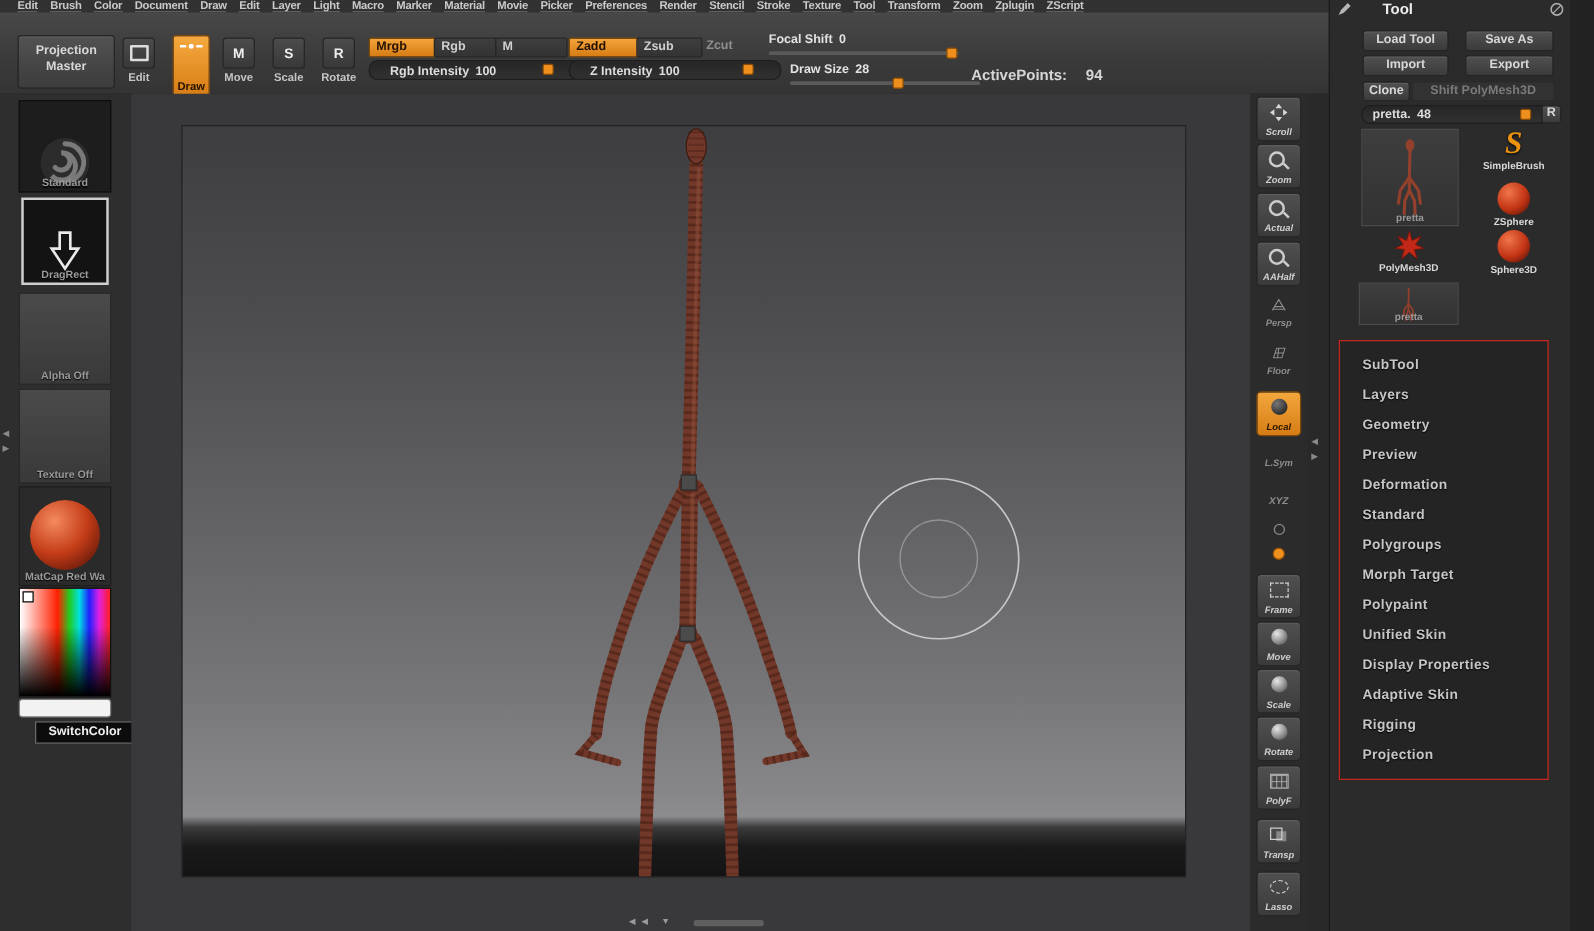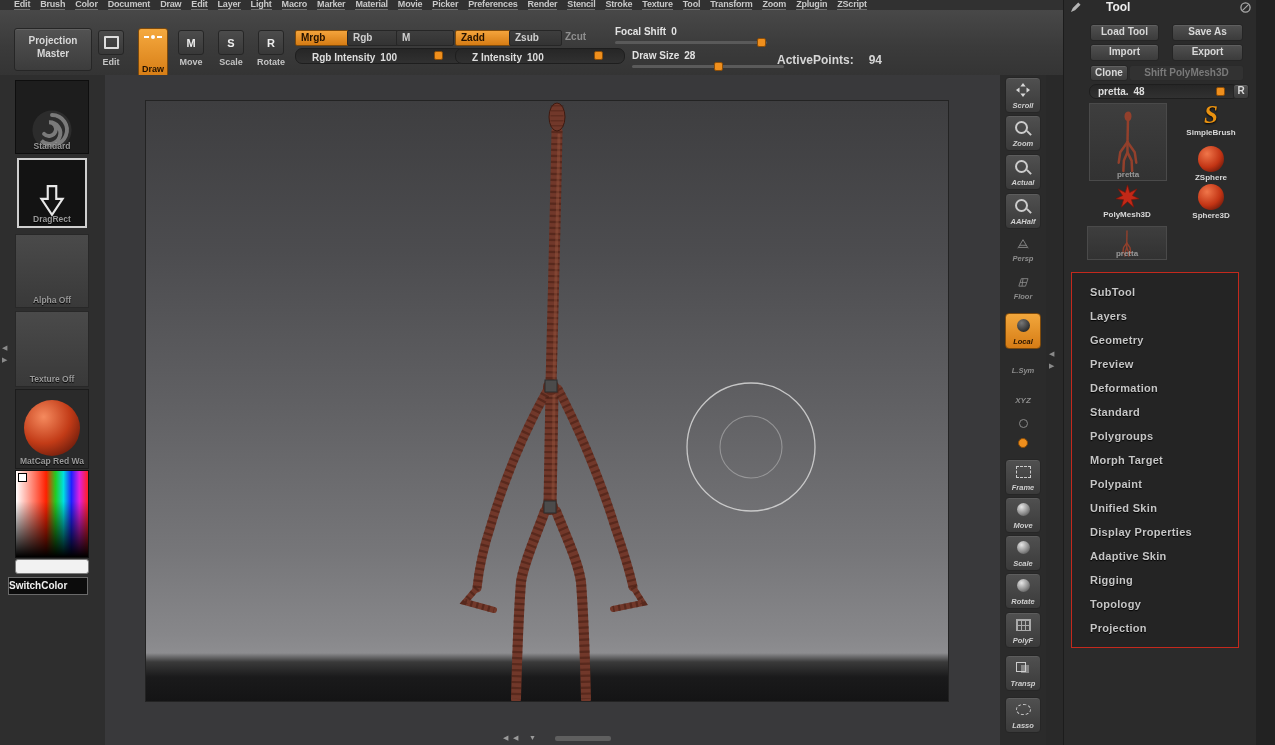--- a/index.html
+++ b/index.html
@@ -37,21 +37,21 @@
   #left-palette{position:absolute;left:0;top:75px;width:105px;height:670px;background:#2e2e2e;}
   .tile{position:absolute;display:flex;align-items:flex-end;justify-content:center;}
   .tile-label{position:absolute;bottom:2px;left:0;width:100%;text-align:center;font-size:8.5px;font-weight:bold;color:#9a9a9a;text-shadow:0 1px 1px #000;}
   #matcap-ball{width:56px;height:56px;border-radius:50%;background:radial-gradient(circle at 35% 30%,#f58a5e,#c23b17 50%,#5e170a 88%);margin-bottom:12px;}
   #color-picker{position:absolute;left:15px;top:395px;width:72px;height:86px;border:1px solid #111;
     background:
       linear-gradient(to bottom, rgba(0,0,0,0) 35%, #000 100%),
       linear-gradient(to right, #ffffff 0%, #ff2000 42%, #22cc22 55%, #00e0e0 66%, #2020ff 77%, #e020e0 88%, #ff2020 100%);}
   #picker-marker{position:absolute;left:2px;top:2px;width:7px;height:7px;background:#fff;border:1px solid #000;}
   #main-color-bar{position:absolute;left:15px;top:484px;width:72px;height:13px;background:#f2f2f2;border:1px solid #7d7d7d;border-radius:3px;}
-  #switch-color{position:absolute;left:8px;top:502px;width:78px;height:16px;background:#0c0c0c;border:1px solid #6a6a6a;color:#f0f0f0;font-size:10px;font-weight:bold;text-align:left;line-height:16px;}
+  #switch-color{position:absolute;left:28px;top:502px;width:78px;height:16px;background:#0c0c0c;border:1px solid #6a6a6a;color:#f0f0f0;font-size:10px;font-weight:bold;text-align:center;line-height:16px;}
 
   
   #workspace{position:absolute;left:105px;top:75px;width:895px;height:670px;background:#39393b;}
   #canvas{position:absolute;left:40px;top:25px;width:802px;height:600px;border:1px solid #232323;
     background:linear-gradient(180deg,#3e3e40 0%,#4c4c4f 25%,#606063 50%,#767679 75%,#87878a 89%,#8d8d90 92%,#3a3a3a 93.5%,#1a1a1b 96%,#141415 100%);}
   #model .mb{stroke:#71382a;fill:none;}
   #model .md{stroke:#3f1a10;fill:none;stroke-dasharray:2.2 3.8;opacity:.5;}
   #model .mh{stroke:#9e5a40;fill:none;opacity:.4;}
   #model .w11{stroke-width:11px;} #model .w13{stroke-width:13px;} #model .w10{stroke-width:10px;}
   #model .w9{stroke-width:9px;} #model .w6{stroke-width:6px;} #model .w3{stroke-width:3px;}
@@ -497,19 +497,18 @@
       <div class="menu-item">Preview</div>
       <div class="menu-item">Deformation</div>
       <div class="menu-item">Standard</div>
       <div class="menu-item">Polygroups</div>
       <div class="menu-item">Morph Target</div>
       <div class="menu-item">Polypaint</div>
       <div class="menu-item">Unified Skin</div>
       <div class="menu-item">Display Properties</div>
       <div class="menu-item">Adaptive Skin</div>
       <div class="menu-item">Rigging</div>
-      <div class="menu-item">Topology</div>
       <div class="menu-item">Projection</div>
     </div>
   </div>
 
   <div id="right-gutter"></div>
 </div>
 
 </body></html>

